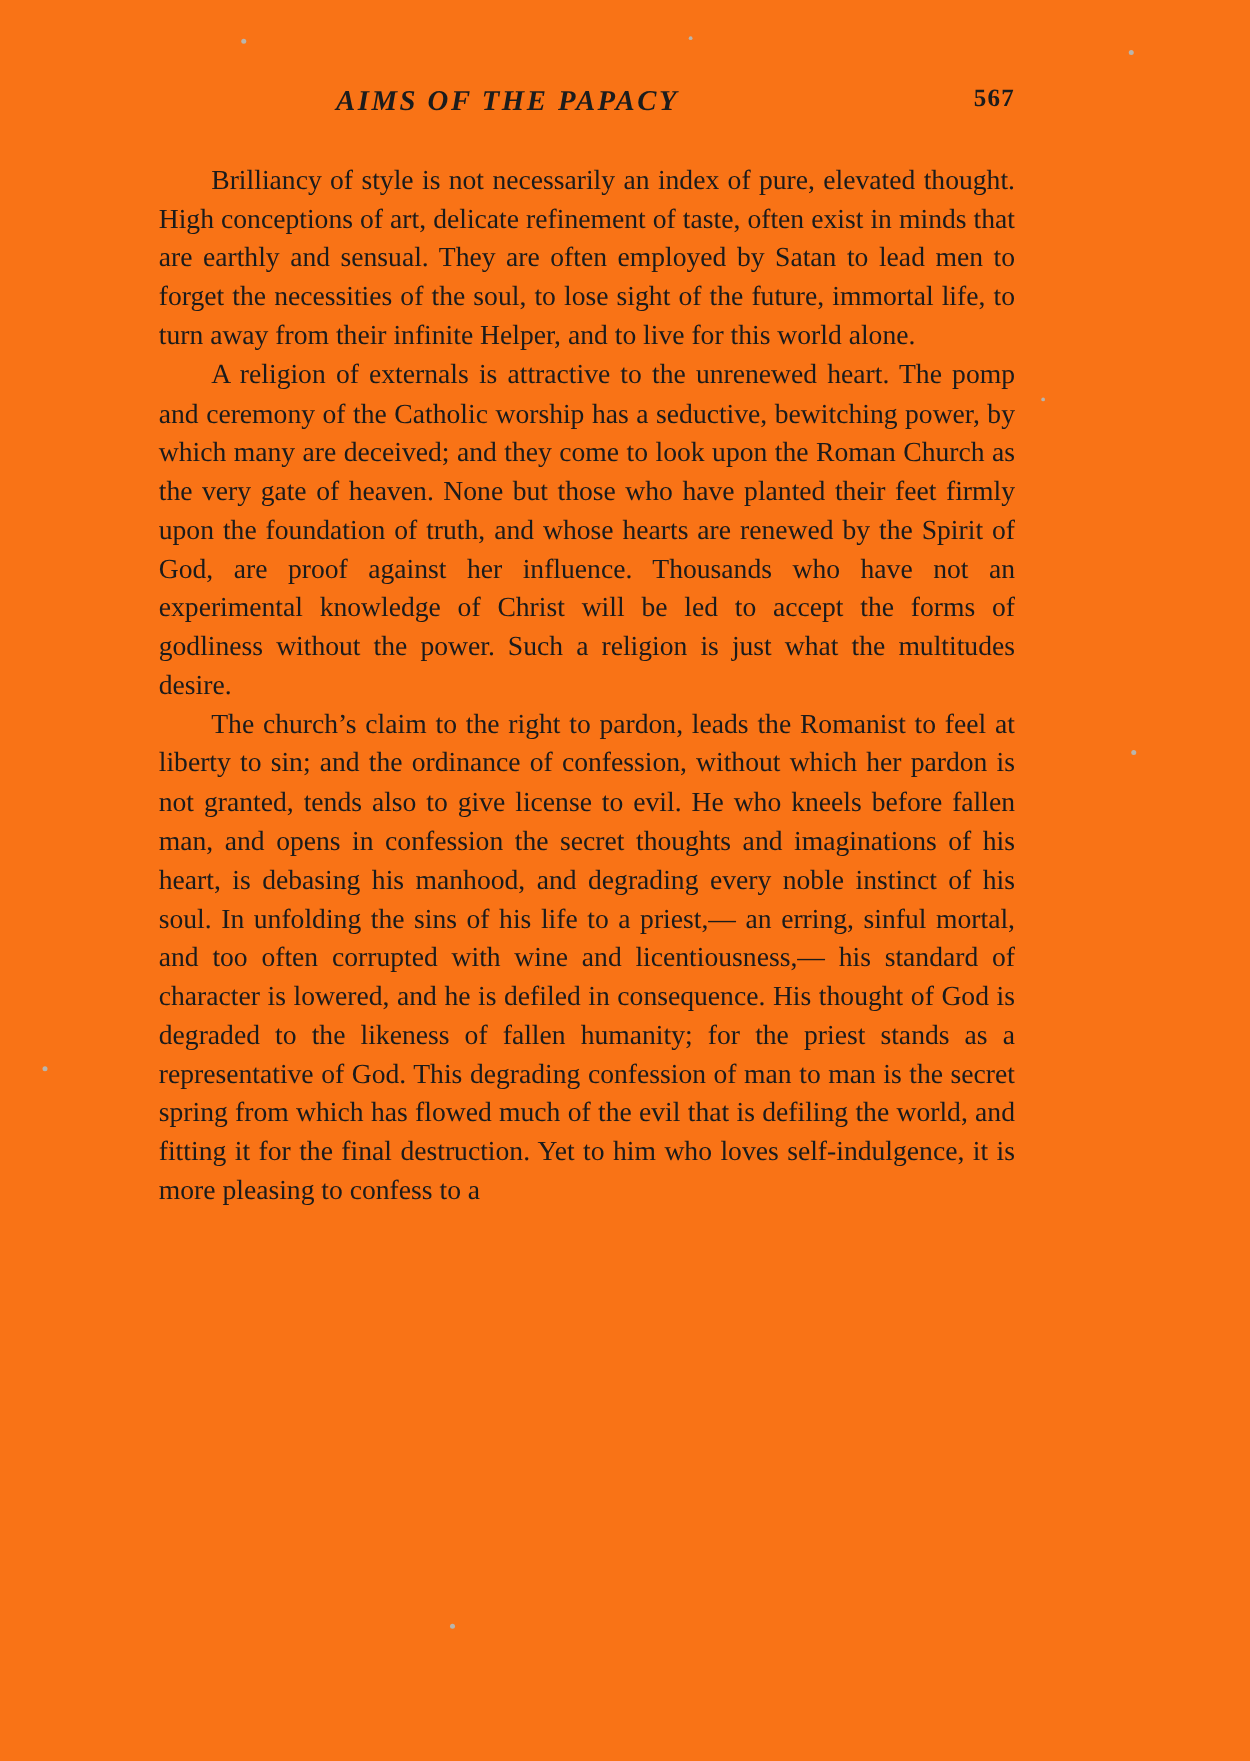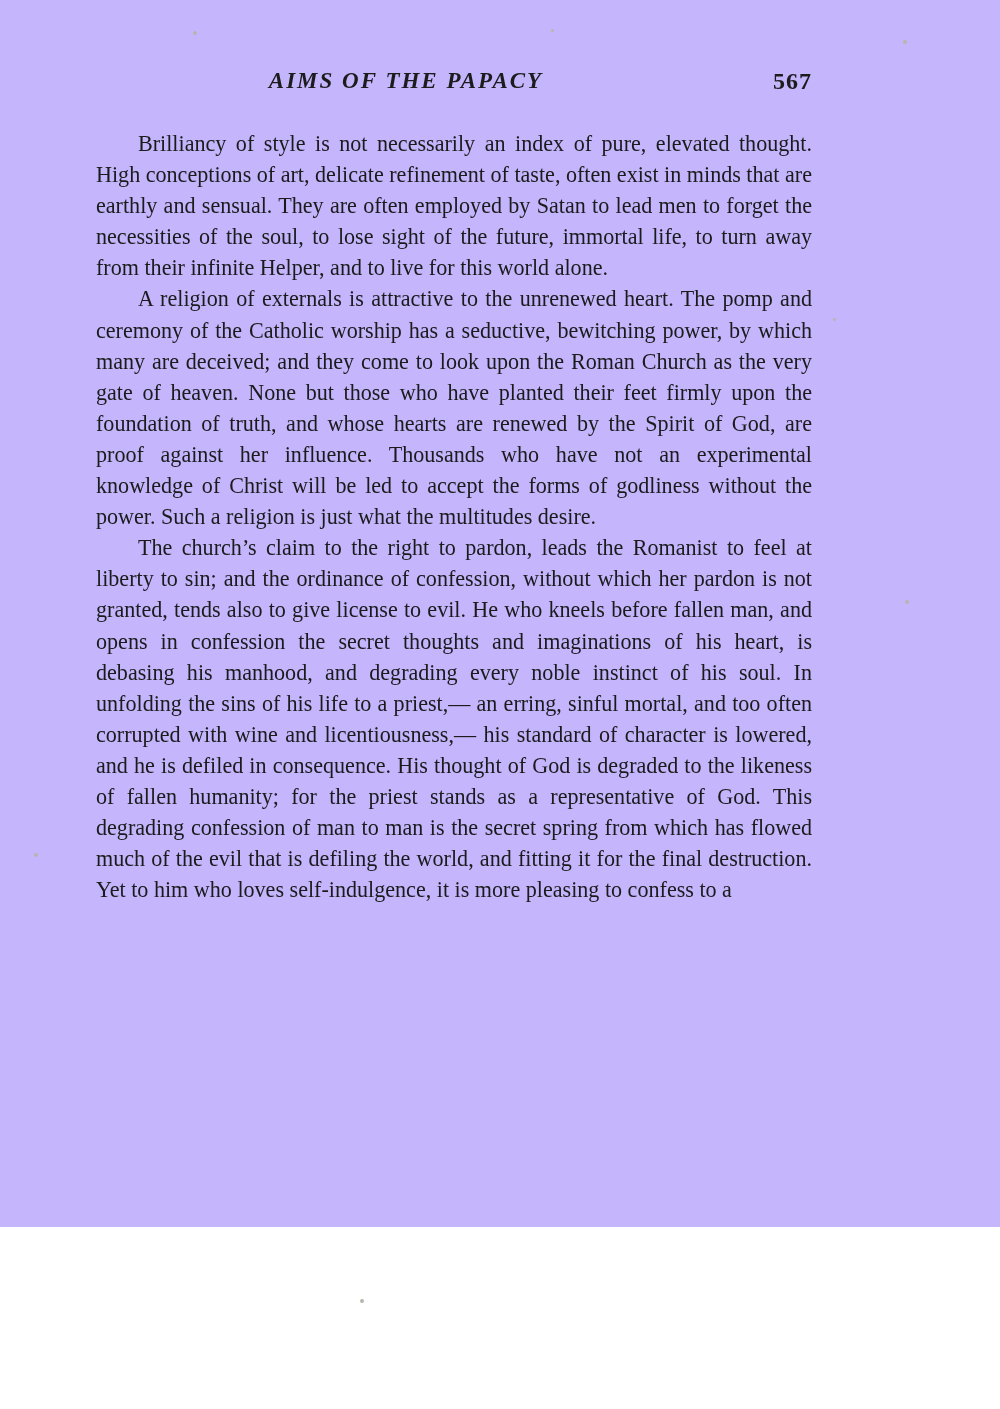--- a/index.html
+++ b/index.html
@@ -12,22 +12,22 @@
     height: 1409px;
     position: relative;
     font-family: "Liberation Serif", serif;
     color: #1a1a1a;
   }
   .page {
     position: absolute;
     left: 0;
     top: 0;
     width: 1000px;
-    height: 1227px;
-    background: #c4b5fd;
+    height: 1409px;
+    background: #f97316;
   }
   .header {
     position: absolute;
     left: 96px;
     top: 68px;
     width: 716px;
     height: 34px;
   }
   .running-head {
     position: absolute;
@@ -38,21 +38,21 @@
     font-style: italic;
     font-weight: bold;
     font-size: 23px;
     letter-spacing: 2.0px;
     color: #1c1c1c;
   }
   .folio {
     position: absolute;
     right: 0;
     top: 0;
-    font-size: 24px;
+    font-size: 20px;
     font-weight: bold;
     letter-spacing: 1px;
     color: #1c1c1c;
   }
   .body-text {
     position: absolute;
     left: 96px;
     top: 128px;
     width: 716px;
   }
@@ -60,20 +60,21 @@
     margin: 0;
     font-size: 22.1px;
     line-height: 31.1px;
     text-align: justify;
     text-justify: inter-word;
     color: #1b1b1b;
     hyphens: none;
   }
   .para.indent {
     text-indent: 42px;
+    margin-left: 31px;
   }
   .speck {
     position: absolute;
     background: #b9b5ad;
     border-radius: 50%;
   }
 </style>
 </head>
 <body>
 

